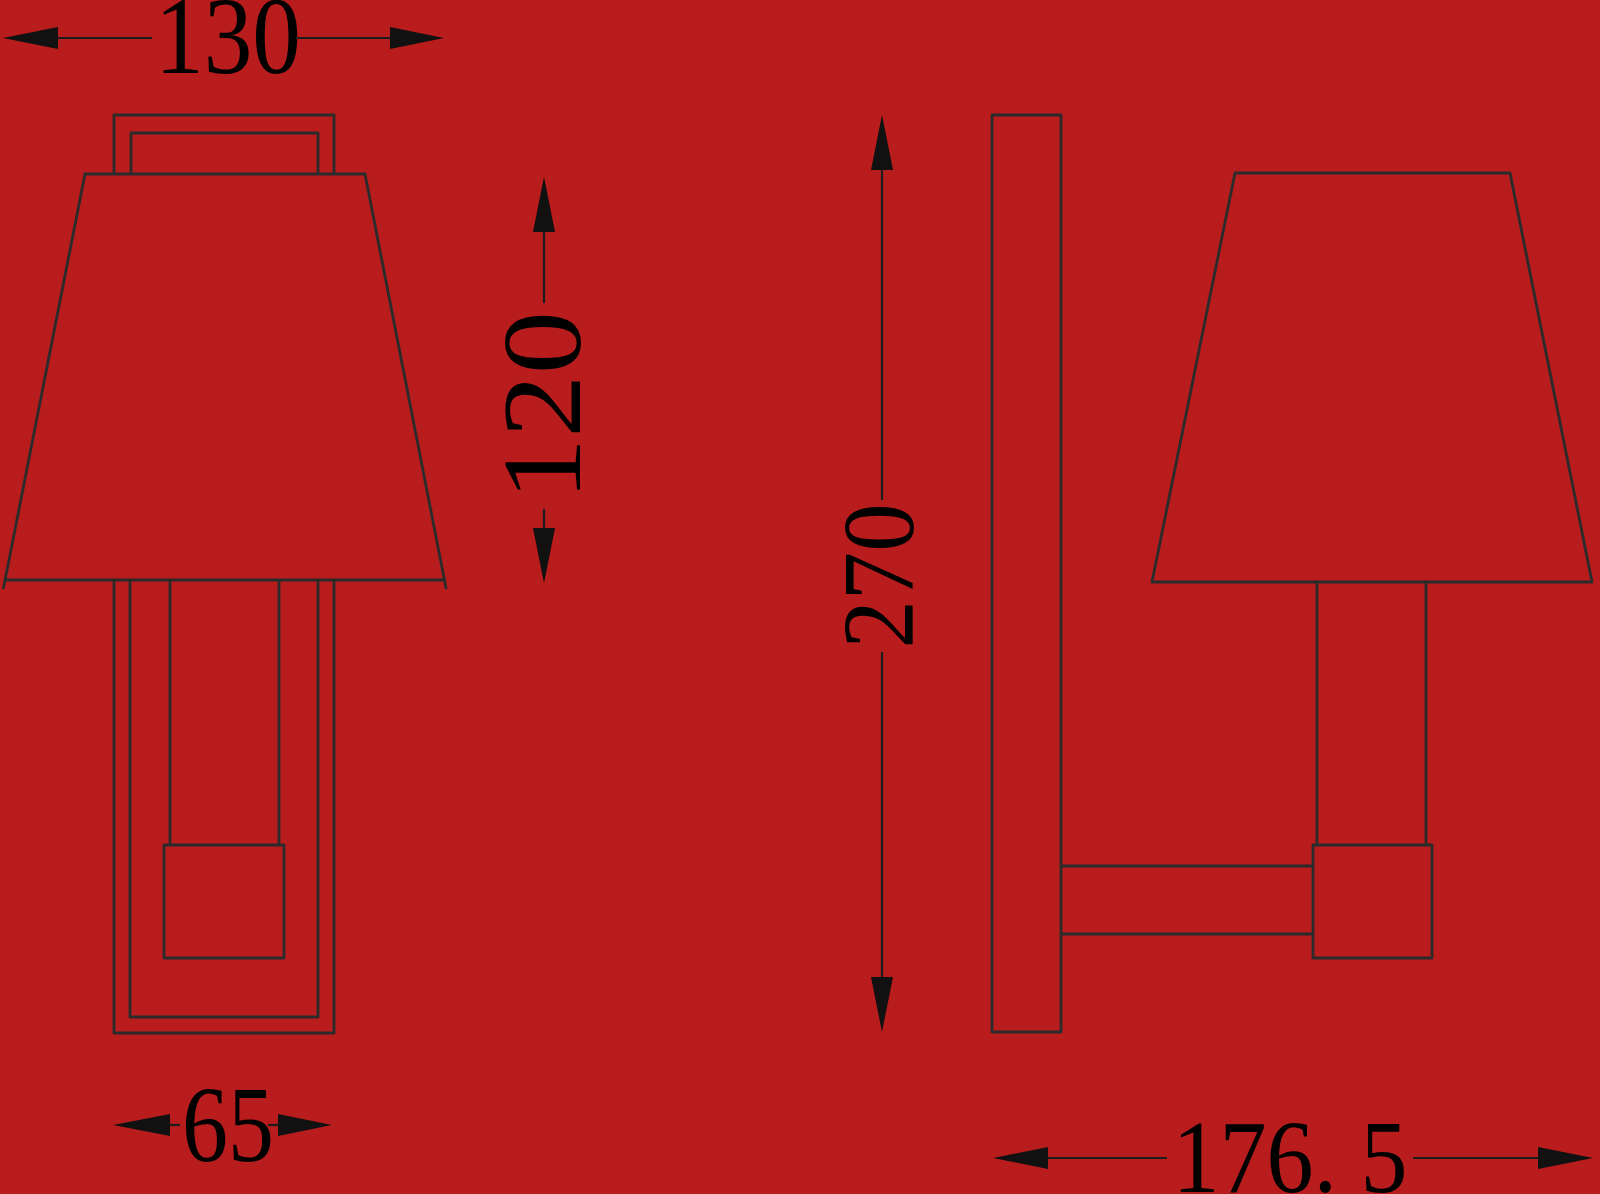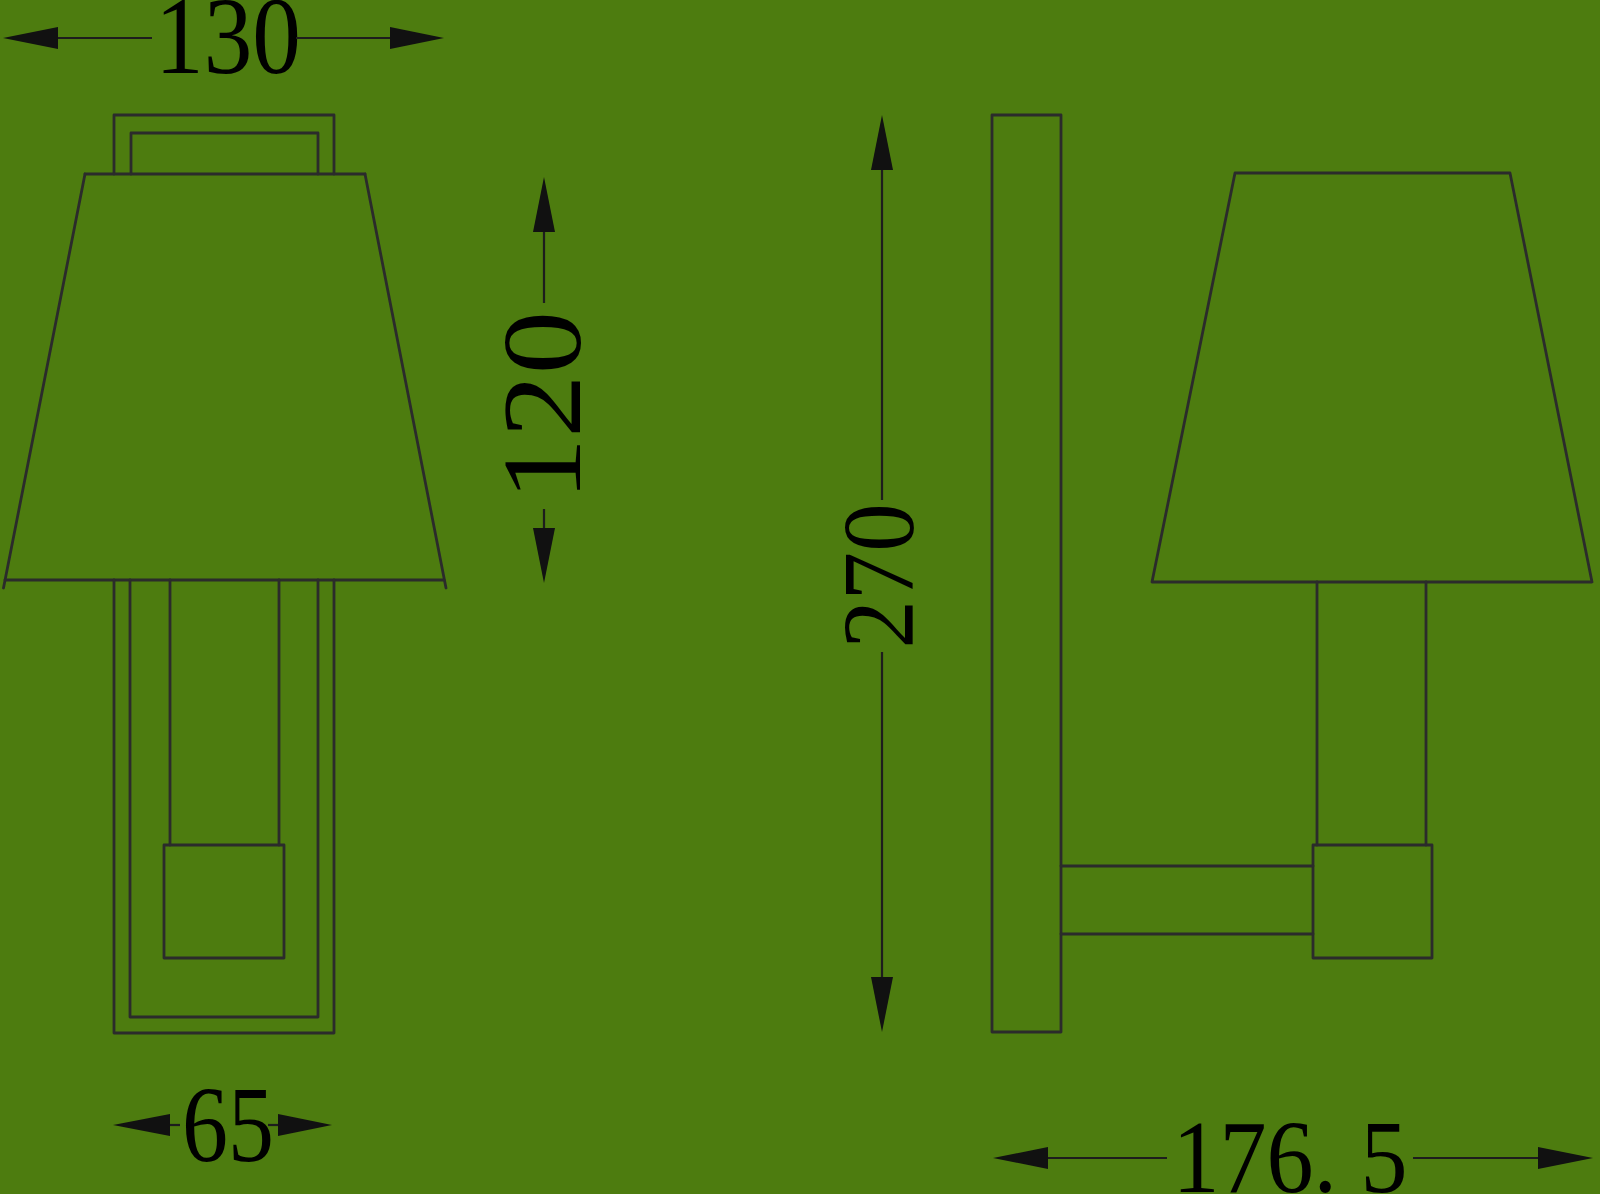--- a/index.html
+++ b/index.html
@@ -3,21 +3,21 @@
 <meta charset="utf-8">
 <style>
   html, body {
     margin: 0;
     padding: 0;
     background: #ffffff;
   }
   .page {
     width: 1600px;
     height: 1194px;
-    background: #4d7c0f;
+    background: #b91c1c;
     position: relative;
     overflow: hidden;
   }
   svg { display: block; }
   .obj-line {
     fill: none;
     stroke: #2b2b2b;
     stroke-width: 2.8;
     stroke-linejoin: round;
     stroke-linecap: round;

